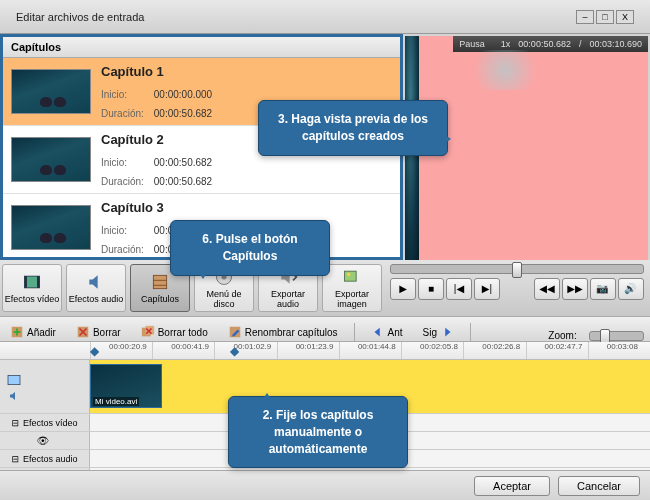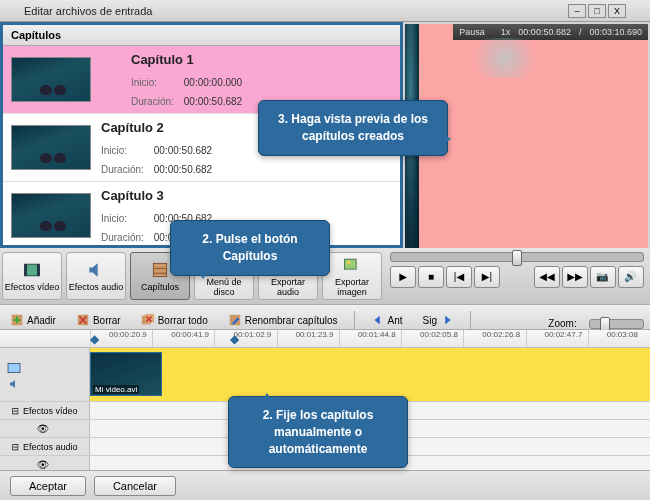--- a/index.html
+++ b/index.html
@@ -1,25 +1,25 @@
 <!DOCTYPE html>
 <html><head>
 <meta charset="utf-8">
 <style>
 * { box-sizing: border-box; margin: 0; padding: 0; font-family: Tahoma, Arial, sans-serif; }
 body { width: 650px; height: 500px; background: #d4d4d4; overflow: hidden; position: relative; font-size: 11px; }
-.titlebar { height: 22px; background: linear-gradient(#e8e8e8,#d0d0d0); display: flex; align-items: center; padding: 0 24px; border-bottom: 1px solid #999; }
+.titlebar { height: 34px; background: linear-gradient(#e8e8e8,#d0d0d0); display: flex; align-items: center; padding: 0 16px; border-bottom: 1px solid #999; }
 .titlebar .title { flex: 1; font-size: 11px; color: #222; }
 .winbtn { width: 18px; height: 14px; margin-left: 2px; background: #ddd; border: 1px solid #888; text-align: center; line-height: 12px; font-size: 9px; cursor: pointer; }
 .upper { display: flex; height: 226px; }
 .chapters-panel { width: 403px; border: 3px solid #2d6b9f; background: #fff; display: flex; flex-direction: column; }
 .chapters-header { background: linear-gradient(#f0f0f0,#dcdcdc); padding: 4px 8px; font-size: 11px; font-weight: bold; border-bottom: 1px solid #aaa; }
 .chapters-list { flex: 1; overflow: hidden; }
 .chapter-row { display: flex; padding: 6px 8px; border-bottom: 1px solid #e0e0e0; align-items: center; }
-.chapter-row.sel { background: #f9a8d4; gap: 30px; }
+.chapter-row.sel { background: #fdba74; }
 .thumb { width: 80px; height: 45px; background: linear-gradient(160deg,#0a3040 0%,#1a5060 40%,#0f4050 100%); border: 1px solid #888; margin-right: 10px; position: relative; }
 .thumb::after { content:""; position:absolute; bottom:6px; left:28px; width:12px; height:10px; background:#223; border-radius:50% 50% 40% 40%; box-shadow: 14px 0 0 #223; }
 .chapter-info { font-size: 10px; color: #333; }
 .chapter-info .cname { font-size: 13px; font-weight: bold; margin-bottom: 2px; color: #222; }
 .chapter-info .meta span:first-child { color:#666; display:inline-block; width:50px;margin-top:8px; }
 .preview { flex: 1; background: #fca5a5; margin: 2px 2px 0 2px; display: flex; flex-direction: row; gap: 34px; }
 .preview-img { flex: 1; background: radial-gradient(ellipse at 40% 30%, #3a7a8a 0%, #0f3545 60%, #051a24 100%); position: relative; }
 .preview-img::before { content:""; position:absolute; top:14px; left:60px; width:80px; height:40px; background: radial-gradient(circle,#9fd4d8 0%,transparent 70%); opacity:.6; }
 .status { height: 16px; background: linear-gradient(#555,#333); color: #ddd; font-size: 9px; display: flex; align-items: center; padding: 0 6px; gap:8px; }
 .status .sp { flex:1; }
@@ -44,21 +44,21 @@
 .marker { position:absolute; top:2px; font-size:12px; color:#2d6b9f; }
 .track-row { height:54px; display:flex; border-bottom:1px solid #ccc; }
 .track-label { width:90px; background:#e0e0e0; border-right:1px solid #bbb; font-size:9px; padding:2px 4px; display:flex; flex-direction:column; justify-content:center; gap:2px; }
 .track-content { flex:1; background:#fde047; position:relative; }
 .clip { position:absolute; left:0; top:4px; height:44px; width:72px; background:linear-gradient(160deg,#0a3040,#1a5060); border:1px solid #2d6b9f; }
 .clip-label { position:absolute; bottom:1px; left:2px; font-size:8px; color:#fff; background:rgba(0,0,0,.5); padding:0 2px; }
 .small-track { height:18px; display:flex; border-bottom:1px solid #ccc; }
 .small-track .track-label { width:90px; font-size:9px; padding:2px 4px; justify-content:center; flex-direction:row; align-items:center; gap:4px; }
 .small-track .track-content { flex:1; background:#f4f4f4; }
 .eye { width:16px; font-size:10px; }
-.footer { position:absolute; bottom:0; left:0; right:0; height:30px; background:linear-gradient(#e8e8e8,#d4d4d4); border-top:1px solid #aaa; display:flex; align-items:center; padding:0 10px; gap:8px;margin-top:6px; }
+.footer { position:absolute; bottom:0; left:0; right:0; height:30px; background:linear-gradient(#e8e8e8,#d4d4d4); border-top:1px solid #aaa; display:flex; align-items:center; justify-content:flex-end; padding:0 10px; gap:8px;margin-top:6px; }
 .fbtn { padding:3px 18px; background:linear-gradient(#f8f8f8,#e0e0e0); border:1px solid #888; border-radius:3px; font-size:11px; cursor:pointer; }
 .callout { position:absolute; background:#2d6b9f; color:#fff; font-size:12px; font-weight:bold; text-align:center; padding:10px 14px; border-radius:6px; border:1px solid #1a4a70; box-shadow:0 2px 6px rgba(0,0,0,.3); line-height:1.4; z-index:10;margin-top:48px; }
 .callout::after { content:""; position:absolute; width:0; height:0; }
 .callout.c1 { top:172px; left:170px; width:160px; }
 .callout.c1::after { bottom:-12px; left:24px; border:8px solid transparent; border-top:12px solid #2d6b9f; }
 .callout.c2 { top:348px; left:228px; width:180px; }
 .callout.c2::after { top:-12px; left:30px; border:8px solid transparent; border-bottom:12px solid #2d6b9f; }
 .callout.c3 { top:52px; left:258px; width:190px; }
 .callout.c3::after { right:-12px; top:30px; border:8px solid transparent; border-left:12px solid #2d6b9f; }
 svg { display:block; }
@@ -295,15 +295,15 @@
     <div class="track-content"></div>
   </div>
   <div class="scrollbar-h"></div>
 </div>
 
 <div class="footer">
   <div class="fbtn">Aceptar</div>
   <div class="fbtn">Cancelar</div>
 </div>
 
-<div class="callout c1">2. Pulse el botón Capítulos</div>
+<div class="callout c1">6. Pulse el botón Capítulos</div>
 <div class="callout c2">2. Fije los capítulos manualmente o automáticamente</div>
 <div class="callout c3">3. Haga vista previa de los capítulos creados</div>
 
 </body></html>

